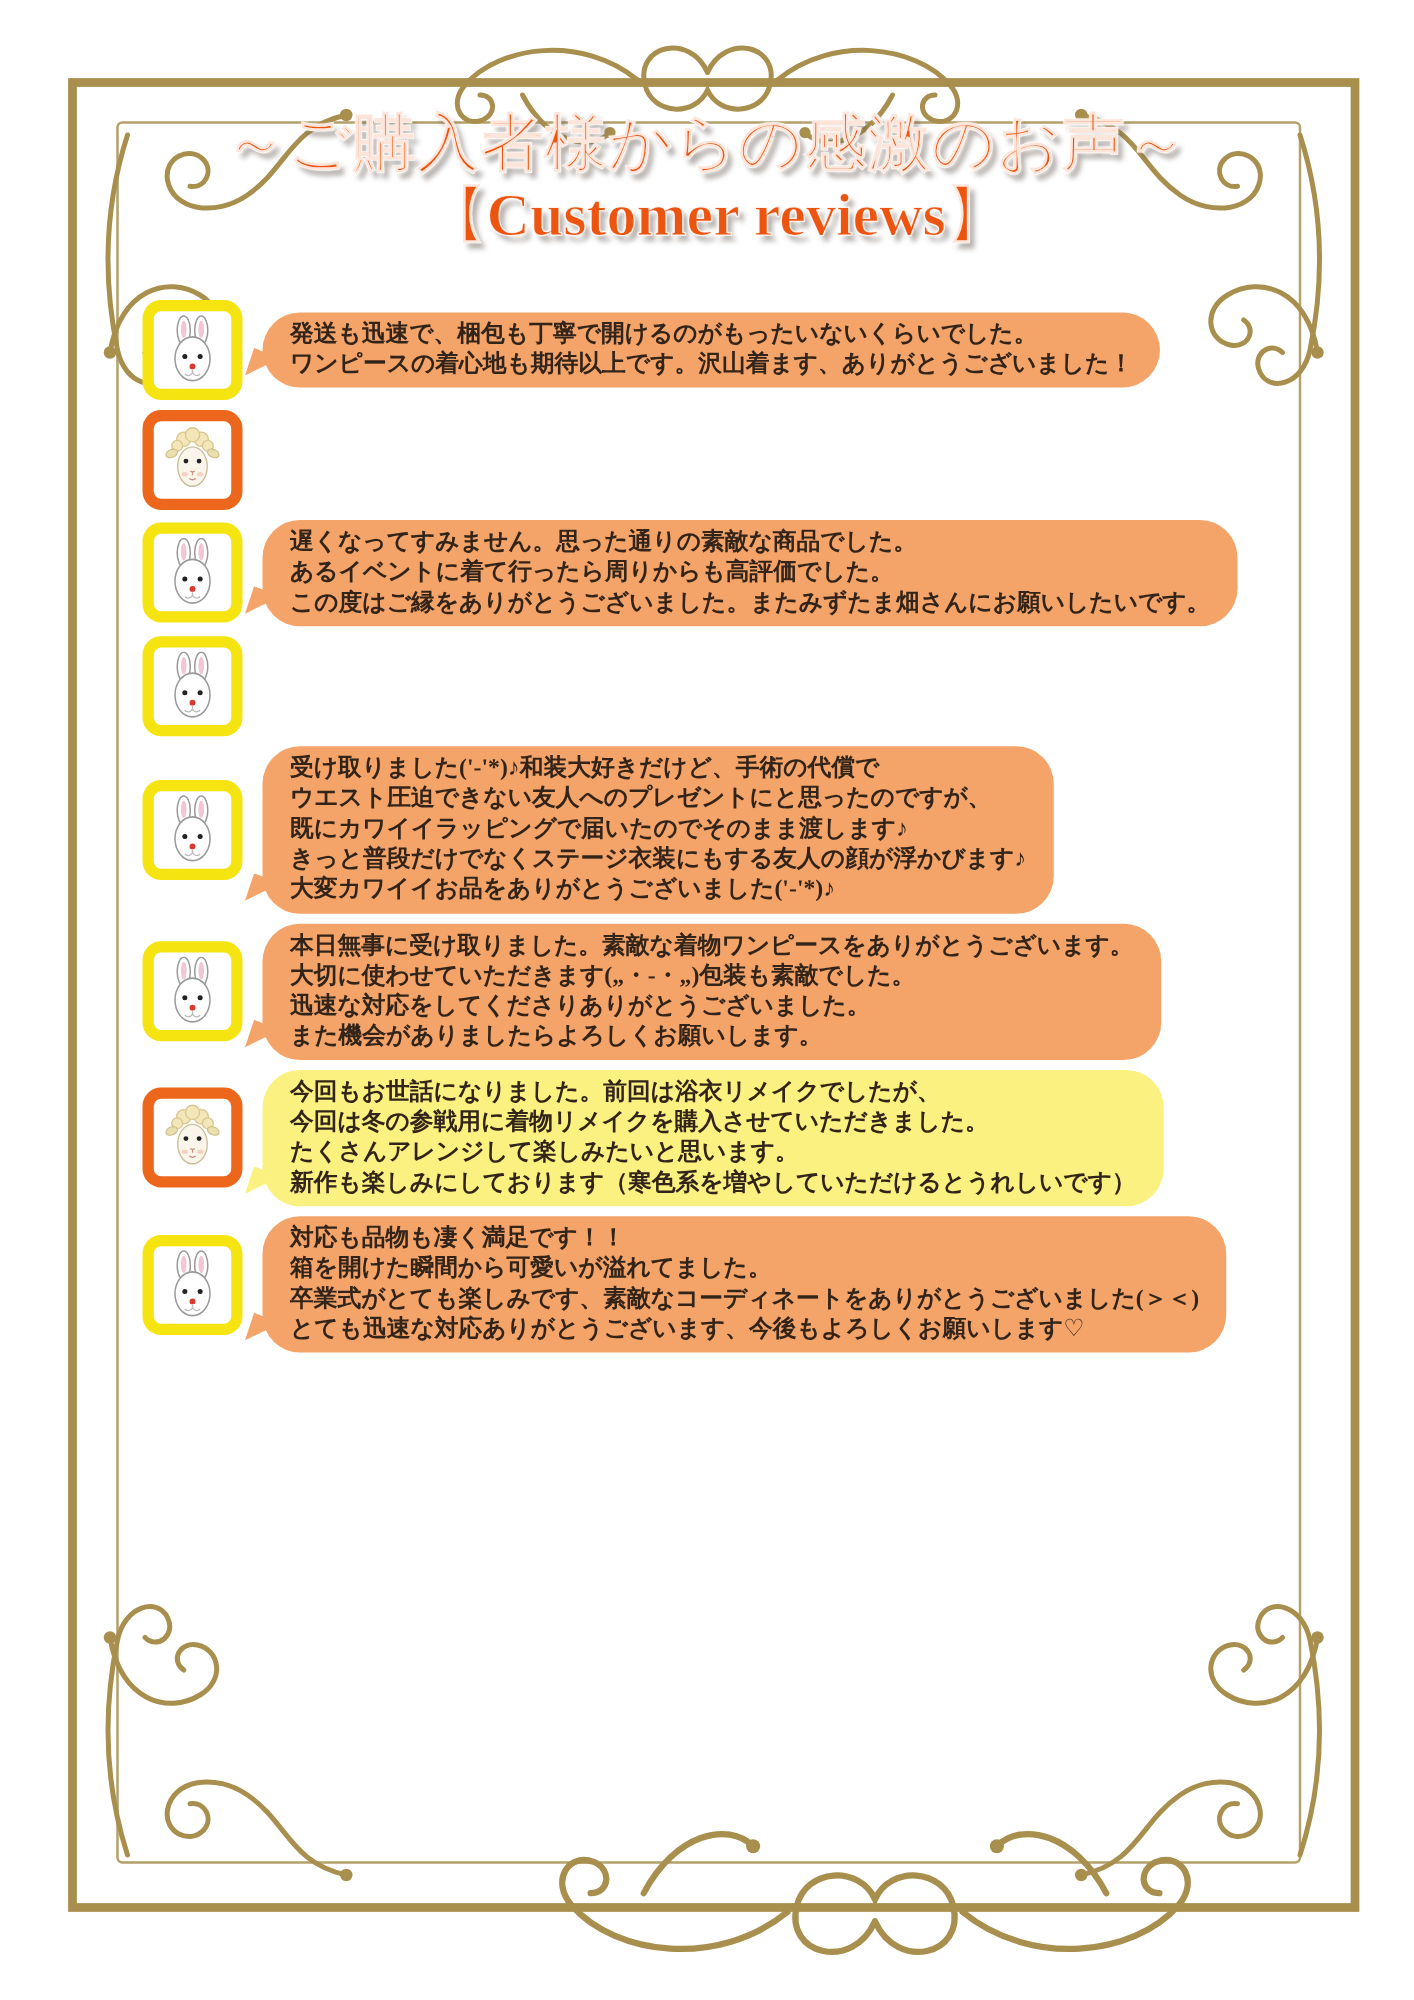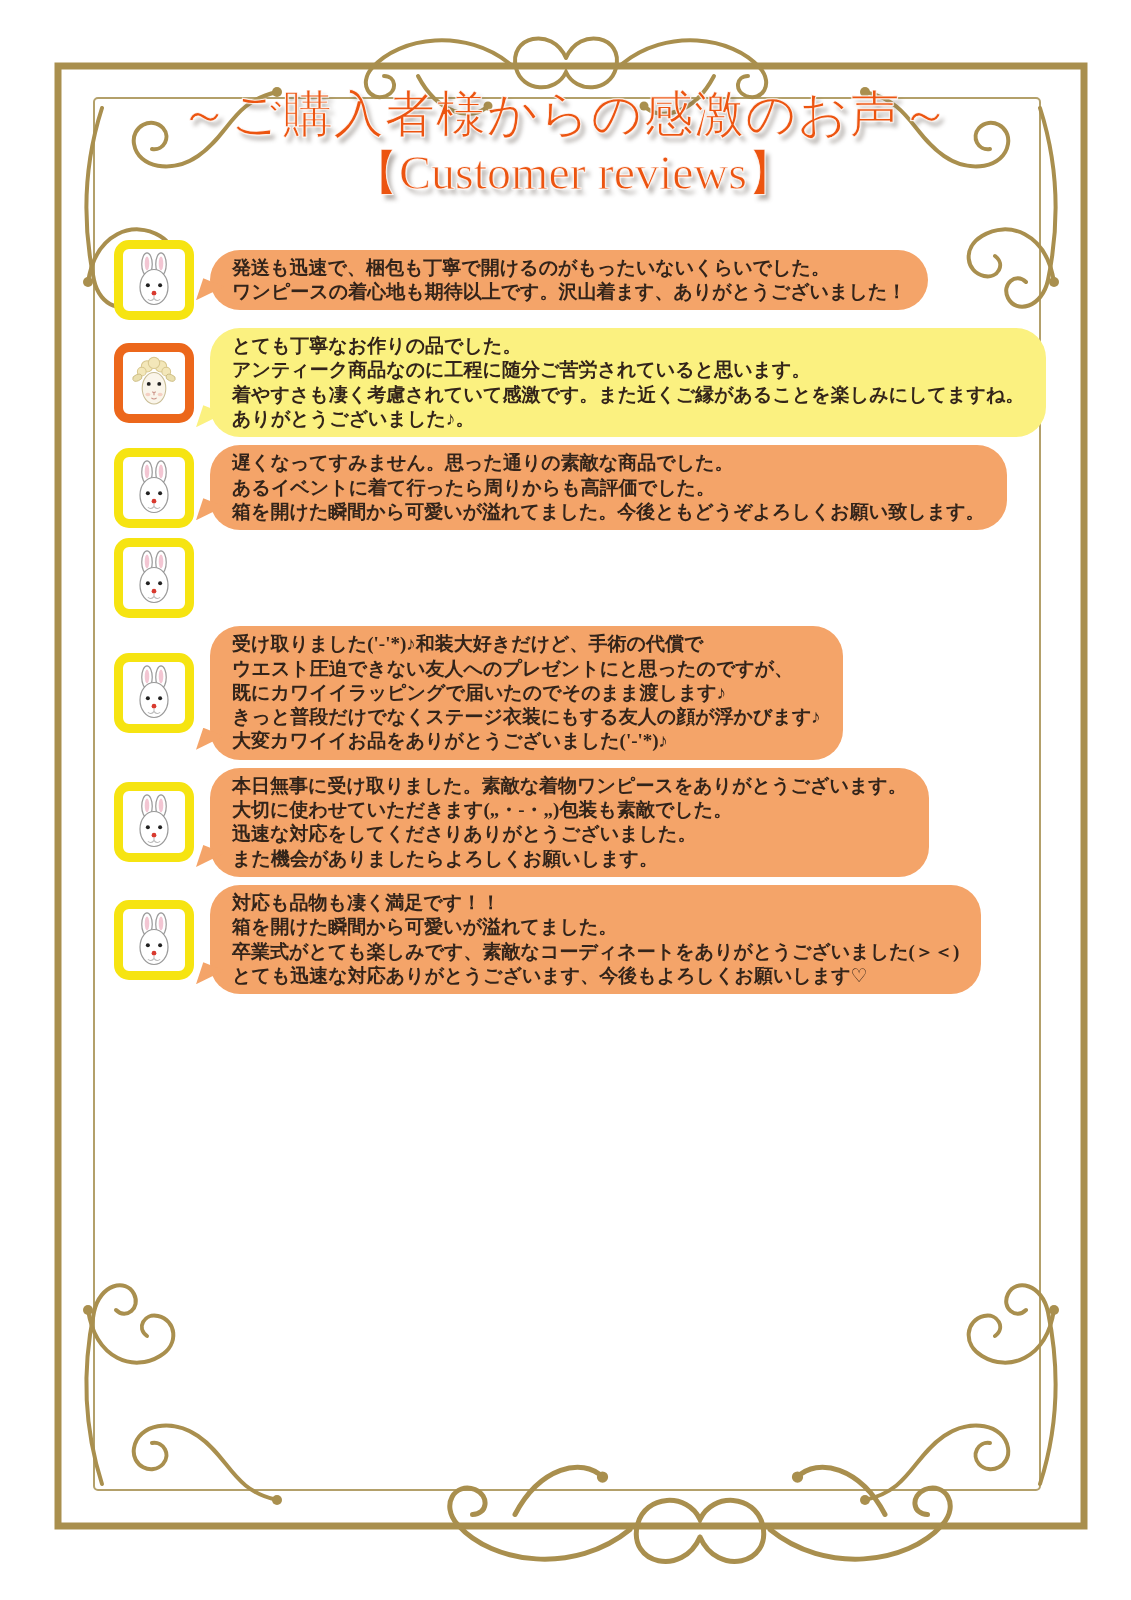--- a/index.html
+++ b/index.html
@@ -3,21 +3,21 @@
 <meta charset="utf-8">
 <style>
   html,body{margin:0;padding:0;}
   body{
     width:1131px;height:1600px;position:relative;background:#ffffff;
     font-family:"Liberation Serif","DejaVu Serif",serif;overflow:hidden;
   }
   .frame-svg{position:absolute;left:0;top:0;pointer-events:none;z-index:1;}
   .titles{
     position:absolute;top:84px;left:0;width:100%;text-align:center;z-index:2;
-    color:#ec5410;font-weight:normal;line-height:1.2;
+    color:#ec5410;font-weight:bold;line-height:1.2;
     text-shadow:0 0 2px #ffffff, 4px 5px 4px rgba(90,80,70,.45);
     -webkit-text-stroke:1px rgba(255,255,255,.85);
   }
   .title-line1{font-size:50px;letter-spacing:1px;}
   .title-line2{font-size:48px;padding-left:15px;}
   .reviews{
     position:absolute;left:114px;top:240px;width:966px;z-index:2;
     display:flex;flex-direction:column;gap:8px;
   }
   .review{display:flex;align-items:center;}
@@ -122,35 +122,31 @@
     <div class="bubble orange">発送も迅速で、梱包も丁寧で開けるのがもったいないくらいでした。
 ワンピースの着心地も期待以上です。沢山着ます、ありがとうございました！</div>
   </div>
 
   <div class="review">
     <div class="avatarbox box-orange">
       <svg>
           <use href="#sheep-face"></use>
         </svg>
     </div>
-    <div class="bubble yellow">とても丁寧なお作りの品でした。
-アンティーク商品なのに工程に随分ご苦労されていると思います。
-着やすさも凄く考慮されていて感激です。また近くご縁があることを楽しみにしてますね。
-ありがとうございました♪。</div>
   </div>
 
   <div class="review">
     <div class="avatarbox box-yellow">
       <svg>
           <use href="#rabbit-face"></use>
         </svg>
     </div>
     <div class="bubble orange">遅くなってすみません。思った通りの素敵な商品でした。
 あるイベントに着て行ったら周りからも高評価でした。
-箱を開けた瞬間から可愛いが溢れてました。今後ともどうぞよろしくお願い致します。</div>
+この度はご縁をありがとうございました。またみずたま畑さんにお願いしたいです。</div>
   </div>
 
 
   <div class="review">
     <div class="avatarbox box-yellow">
       <svg>
           <use href="#rabbit-face"></use>
         </svg>
     </div>
   </div>
@@ -175,20 +171,31 @@
       <svg>
           <use href="#rabbit-face"></use>
         </svg>
     </div>
     <div class="bubble orange">本日無事に受け取りました。素敵な着物ワンピースをありがとうございます。
 大切に使わせていただきます(„・‐・„)包装も素敵でした。
 迅速な対応をしてくださりありがとうございました。
 また機会がありましたらよろしくお願いします。</div>
   </div>
 
+  <div class="review">
+    <div class="avatarbox box-orange">
+      <svg>
+          <use href="#sheep-face"></use>
+        </svg>
+    </div>
+    <div class="bubble yellow">今回もお世話になりました。前回は浴衣リメイクでしたが、
+今回は冬の参戦用に着物リメイクを購入させていただきました。
+たくさんアレンジして楽しみたいと思います。
+新作も楽しみにしております（寒色系を増やしていただけるとうれしいです）</div>
+  </div>
 
   <div class="review">
     <div class="avatarbox box-yellow">
       <svg>
           <use href="#rabbit-face"></use>
         </svg>
     </div>
     <div class="bubble orange">対応も品物も凄く満足です！！
 箱を開けた瞬間から可愛いが溢れてました。
 卒業式がとても楽しみです、素敵なコーディネートをありがとうございました(＞＜)

